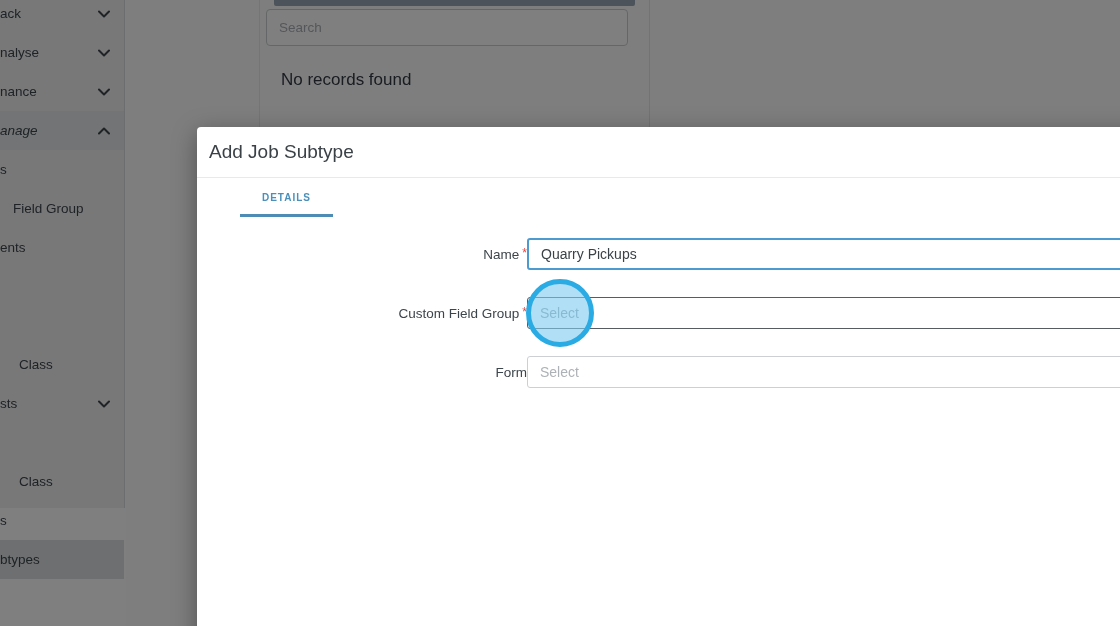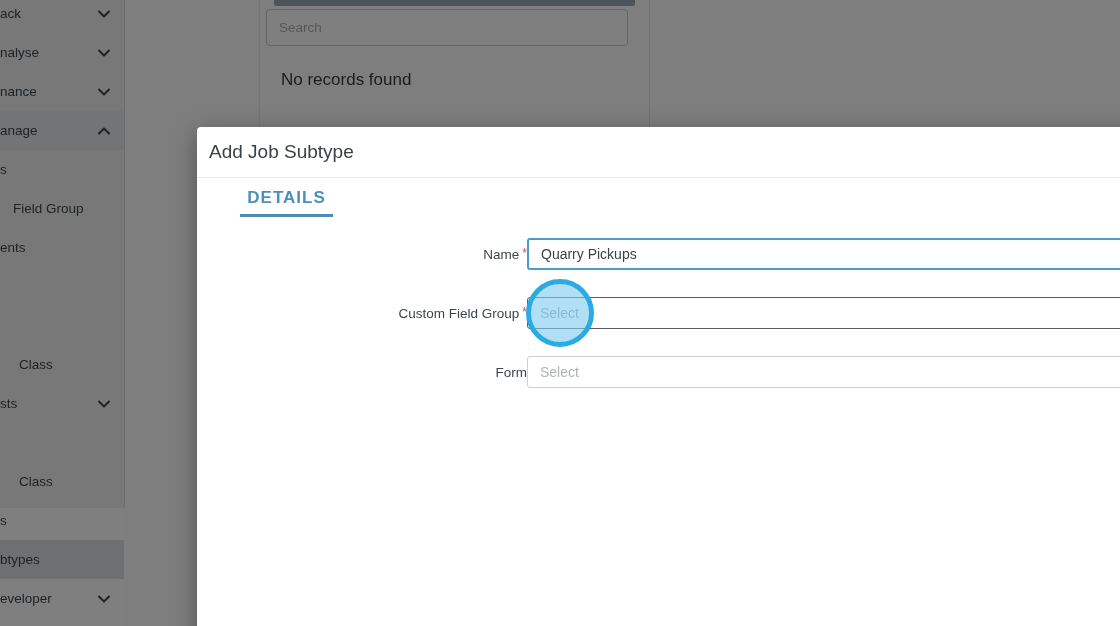--- a/index.html
+++ b/index.html
@@ -13,21 +13,21 @@
     position: absolute; left: 0; top: 0; width: 125px; height: 508px;
     background: #f0f1f2; border-right: 1px solid #d9dbdd;
   }
   .sb-list { margin-top: -6px; }
   .sb-item {
     height: 39px; display: flex; align-items: center;
     font-size: 13.5px; color: #3e464c; white-space: nowrap; overflow: hidden;
     padding-right: 14px;
   }
   .sb-item .sb-label { flex: 1 1 auto; overflow: hidden; }
-  .sb-item.expanded { background: #e6e8ea; }
+  .sb-item.expanded { background: #e6e8ea; font-style: italic; }
   .sb-item.selected { background: #dcdfe1; }
   .sb-item.ind13 .sb-label { padding-left: 13px; }
   .sb-item.ind7  .sb-label { padding-left: 19px; }
   .sb-chevron { flex: 0 0 auto; display: flex; align-items: center; }
   .sb-chevron.up svg { transform: rotate(180deg); }
 
   .content {
     position: absolute; left: 126px; top: 0; right: 0; height: 626px;
     background: #fdfdfe;
   }
@@ -58,21 +58,21 @@
     background: #fff; border-radius: 4px 0 0 0;
     box-shadow: 0 6px 24px rgba(0,0,0,0.35);
     z-index: 20;
   }
   .modal-header { height: 51px; border-bottom: 1px solid #e8e9ea; padding: 14px 12px 0 12px; }
   .modal-title { font-size: 19px; color: #3a4147; font-weight: 400; }
 
   .tabs { height: 39px; display: flex; padding-left: 43px; }
   .tab {
     position: relative; width: 93px; display: flex; align-items: center; justify-content: center;
-    font-size: 17px; font-weight: bold; letter-spacing: 1px; color: #4a90ba; cursor: pointer;
+    font-size: 10px; font-weight: bold; letter-spacing: 1px; color: #4a90ba; cursor: pointer;
   }
   .tab.active::after {
     content: ""; position: absolute; left: 0; right: 0; bottom: 0; height: 3px; background: #4d8cb4;
   }
 
   .form-area { margin-top: 21px; display: flex; flex-direction: column; gap: 27px; }
   .field-row { display: grid; grid-template-columns: 330px 900px; align-items: center; }
   .field-label {
     text-align: right; font-size: 13.5px; color: #3d454c;
   }
@@ -186,28 +186,20 @@
       </div>
 
       <div class="sb-item">
         <span class="sb-label">s</span>
       </div>
 
       <div class="sb-item selected">
         <span class="sb-label">btypes</span>
       </div>
 
-      <div class="sb-item">
-        <span class="sb-label">eveloper</span>
-        <span class="sb-chevron">
-          <svg width="12" height="8" viewBox="0 0 12 8">
-              <path d="M1 1.5 L6 6.5 L11 1.5" fill="none" stroke="#3e464c" stroke-width="2" stroke-linecap="round" stroke-linejoin="round"></path>
-            </svg>
-        </span>
-      </div>
 
     </div>
   </div>
 </div>
 
 <div class="overlay"></div>
 
 <div class="modal">
 
   <div class="modal-header">

